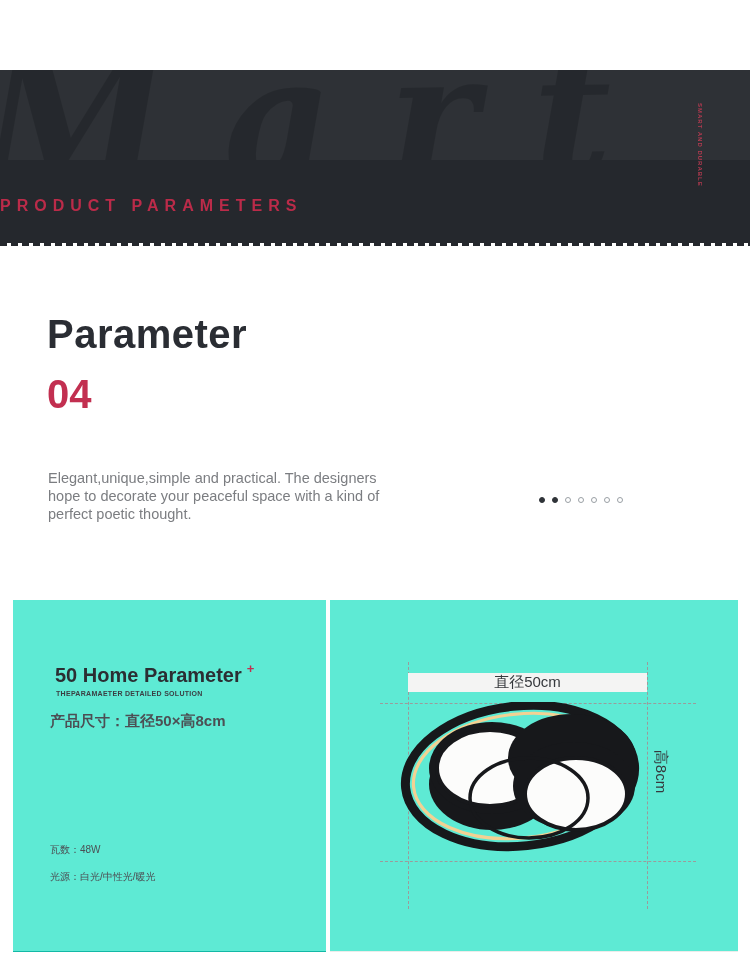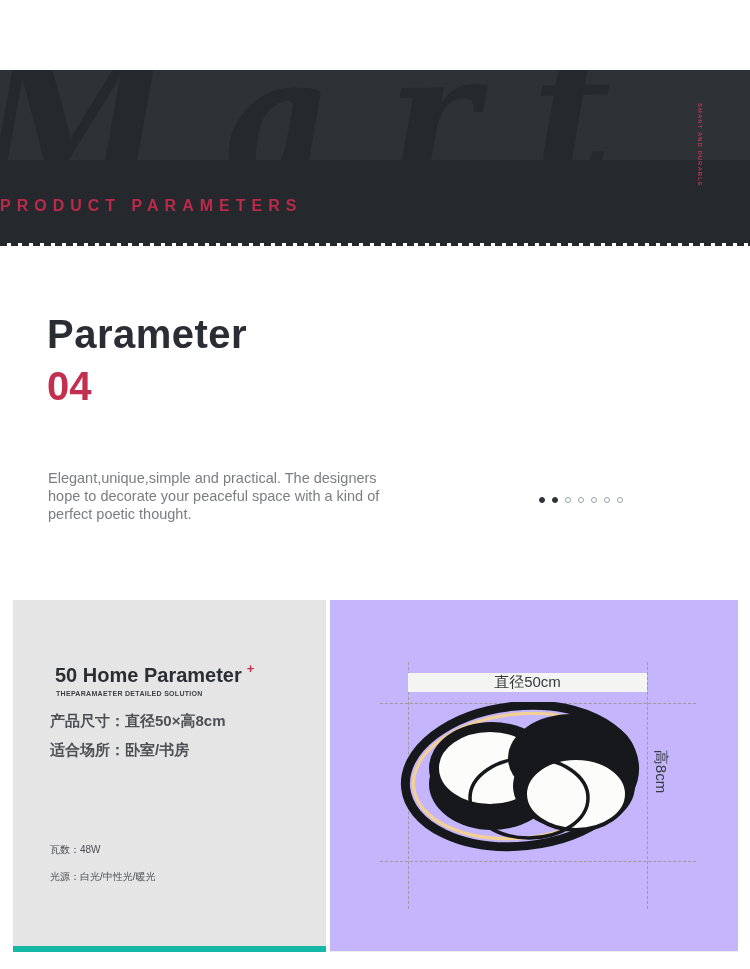--- a/index.html
+++ b/index.html
@@ -25,29 +25,29 @@
     position:absolute; left:0; top:127px; width:100%; text-align:left;
     font-size:16px; font-weight:bold; letter-spacing:6px; color:#bb2b49;
   }
   .torn-edge {
     position:absolute; left:0; top:243px; width:750px; height:3px;
     background:repeating-linear-gradient(90deg,#25282d 0 7px,transparent 7px 11px);
   }
 
   
   .intro-title { position:absolute; left:47px; top:312px; font-size:40px; font-weight:800; color:#2a2d33; letter-spacing:0.5px; }
-  .intro-number { position:absolute; left:47px; top:364px; font-size:40px; font-weight:800; color:#c22f50; }
+  .intro-number { position:absolute; left:47px; top:372px; font-size:40px; font-weight:800; color:#c22f50; }
   .intro-desc { position:absolute; left:48px; top:469px; width:340px; font-size:14.5px; line-height:18px; color:#7b7d81; }
   .pager { position:absolute; left:539px; top:497px; display:flex; gap:7px; align-items:center; }
   .dot { width:6px; height:6px; border-radius:50%; border:1.4px solid #9aa0a5; background:transparent; }
   .dot.active { background:#2f3338; border-color:#2f3338; }
 
   
-  .card-left  { position:absolute; left:13px;  top:600px; width:313px; height:352px; background:#e5e5e5; border-bottom:6px solid #14b8a6; }
-  .card-right { position:absolute; left:330px; top:600px; width:408px; height:352px; background:#c4b5fd; border-bottom:1px solid #ececeb;text-decoration:underline; }
+  .card-left  { position:absolute; left:13px;  top:600px; width:313px; height:352px; background:#5eead4; border-bottom:1px solid #14b8a6; }
+  .card-right { position:absolute; left:330px; top:600px; width:408px; height:352px; background:#5eead4; border-bottom:1px solid #ececeb;text-decoration:underline; }
 
   .spec-title { position:absolute; left:42px; top:64px; font-size:20px; font-weight:800; color:#2b2e33; }
   .spec-title .plus { font-size:13px; font-weight:bold; color:#c22f50; position:relative; top:-9px; margin-left:5px; }
   .spec-subtitle { position:absolute; left:43px; top:90px; font-size:7px; font-weight:bold; letter-spacing:0.3px; color:#3b3e43; }
   .spec-list { position:absolute; left:37px; top:107px;font-weight:bold; }
   .spec-row { height:28.5px; line-height:28.5px; font-size:15px; color:#4c4f54; }
   .spec-list-2 { position:absolute; left:37px; top:236px; }
   .spec-row-2 { height:27px; line-height:27px; font-size:10px; color:#4c4f54; }
 
   
@@ -88,21 +88,20 @@
       <span class="dot"></span>
       <span class="dot"></span>
       <span class="dot"></span>
     </div>
 
   <div class="card-left">
     <div class="spec-title"><span>50 Home Parameter</span><span class="plus">+</span></div>
     <div class="spec-subtitle">THEPARAMAETER DETAILED SOLUTION</div>
     <div class="spec-list">
       <div class="spec-row"><span>产品尺寸：</span><span>直径50×高8cm</span></div>
-      <div class="spec-row"><span>适合场所：</span><span>卧室/书房</span></div>
     </div>
     <div class="spec-list-2">
       <div class="spec-row-2"><span>瓦数：</span><span>48W</span></div>
       <div class="spec-row-2"><span>光源：</span><span>白光/中性光/暖光</span></div>
     </div>
   </div>
 
   <div class="card-right">
     <div class="dash-v left"></div>
     <div class="dash-v right"></div>

